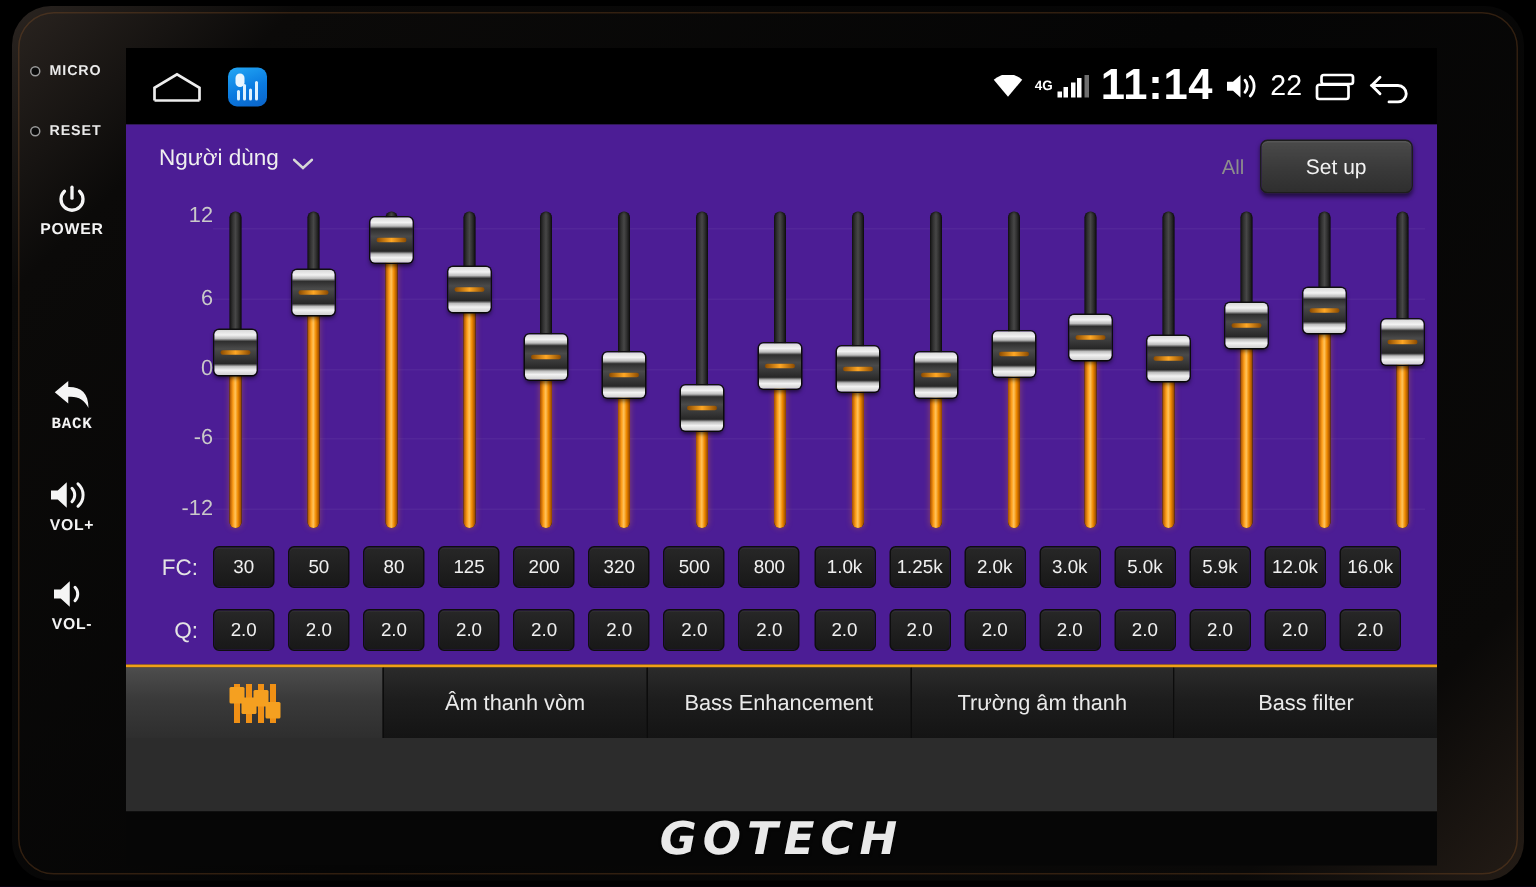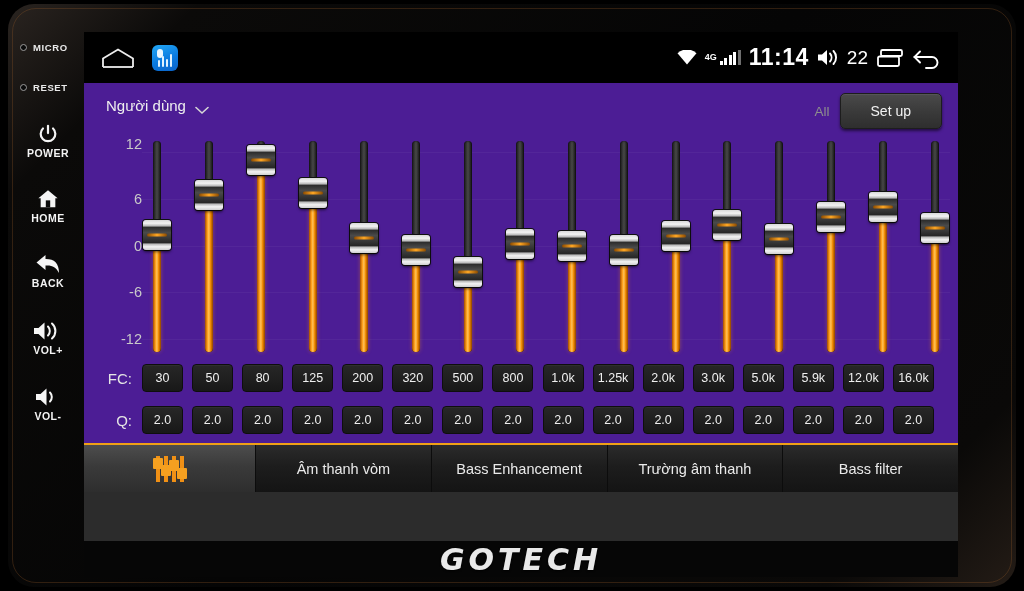--- a/index.html
+++ b/index.html
@@ -79,21 +79,21 @@
   }
   .sb-right {
     margin-left: auto; display: flex; align-items: center;
     gap: 8px; padding-right: 16px; color: #fff;
   }
   .wifi-ico { width: 20px; height: 15px; }
   .sig-wrap { display: flex; align-items: flex-end; gap: 3px; }
   .sig-4g { font-size: 9px; font-weight: bold; color: #fff; line-height: 1; margin-bottom: 3px; }
   .sig-bars { display: flex; align-items: flex-end; gap: 1.5px; height: 15px; }
   .sig-bars i { width: 3px; background: #fff; display: block; }
-  .clock { font-size: 23px; font-weight: bold; letter-spacing: 0.5px; color: #fff; }
+  .clock { font-size: 29px; font-weight: bold; letter-spacing: 0.5px; color: #fff; }
   .vol-num { font-size: 19px; color: #fff; }
   .spk-ico { width: 22px; height: 19px; }
   .recent-ico { width: 28px; height: 20px; }
   .back-ico { width: 30px; height: 22px; }
 
   
   .app-body {
     position: absolute; left: 0; top: 51px; width: 874px; height: 409px;
     background: #4c1d95;
   }
@@ -239,31 +239,22 @@
     <div class="hw-btn" style="top:100px;">
       <span class="glyph">
         <svg width="22" height="22" viewBox="0 0 24 24" fill="none" stroke="#f5f5f5" stroke-width="2.4" stroke-linecap="round">
           <path d="M12 3 L12 11"></path>
             <path d="M6.5 6 A8 8 0 1 0 17.5 6" stroke-linecap="round"></path>
         </svg>
       </span>
       <span class="lbl">POWER</span>
     </div>
 
-    <div class="hw-btn" style="top:165px;">
-      <span class="glyph">
-        <svg width="24" height="22" viewBox="0 0 24 24" fill="#f5f5f5">
-          <path d="M12 2.4 L1.5 11.2 L4 11.2 L4 21 L20 21 L20 11.2 L22.5 11.2 Z"></path>
-          <rect x="9.6" y="13.5" width="4.8" height="7.5" fill="#0b0b0b"></rect>
-        </svg>
-      </span>
-      <span class="lbl">HOME</span>
-    </div>
-
-    <div class="hw-btn" style="top:230px;">
+
+    <div class="hw-btn" style="top:230px;font-family:Liberation Mono, monospace;">
       <span class="glyph">
         <svg width="26" height="22" viewBox="0 0 26 22" fill="#f5f5f5">
           <path d="M10.5 2 L1.5 9.5 L10.5 17 L10.5 12.5 C17 12 21 14 24 20 C24 10 19 5.8 10.5 6 Z"></path>
         </svg>
       </span>
       <span class="lbl">BACK</span>
     </div>
 
     <div class="hw-btn" style="top:297px;">
       <span class="glyph">

